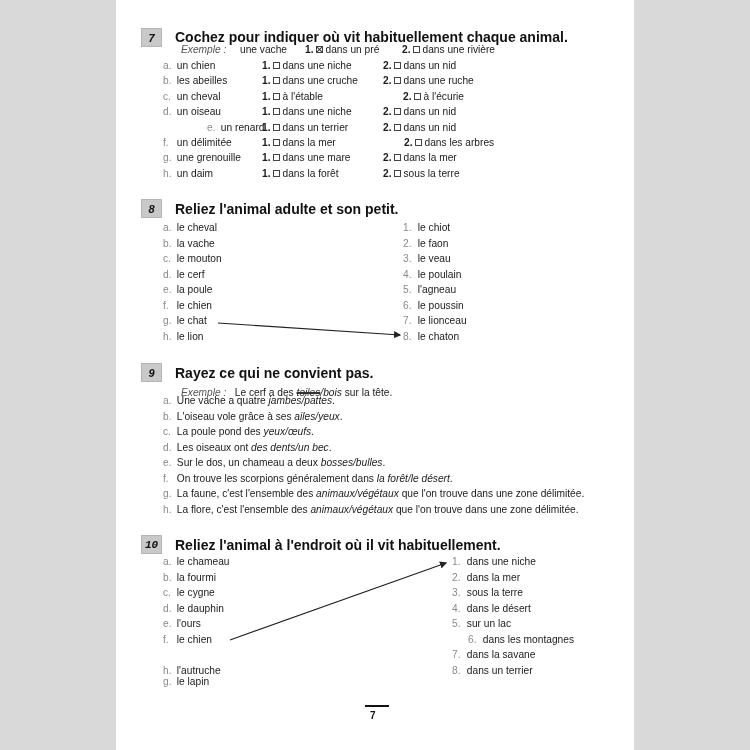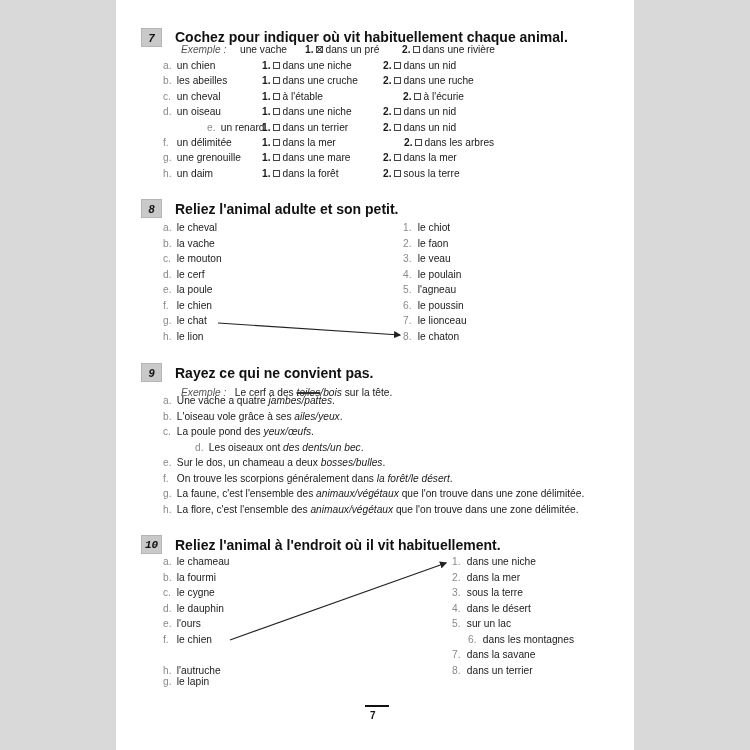--- a/index.html
+++ b/index.html
@@ -174,21 +174,21 @@
     <span>Une vache a quatre</span>
     <span class="it">jambes/pattes</span><span>.</span></div>
     <div class="abs txt" style="left:163px;top:410.5px;">
     <span class="ltr">b.</span>
     <span>L'oiseau vole grâce à ses</span>
     <span class="it">ailes/yeux</span><span>.</span></div>
     <div class="abs txt" style="left:163px;top:426px;">
     <span class="ltr">c.</span>
     <span>La poule pond des</span>
     <span class="it">yeux/œufs</span><span>.</span></div>
-    <div class="abs txt" style="left:163px;top:441.5px;margin-left:32px;">
+    <div class="abs txt" style="left:163px;top:441.5px;">
     <span class="ltr">d.</span>
     <span>Les oiseaux ont</span>
     <span class="it">des dents/un bec</span><span>.</span></div>
     <div class="abs txt" style="left:163px;top:457px;">
     <span class="ltr">e.</span>
     <span>Sur le dos, un chameau a deux</span>
     <span class="it">bosses/bulles</span><span>.</span></div>
     <div class="abs txt" style="left:163px;top:472.5px;">
     <span class="ltr">f.</span>
     <span>On trouve les scorpions généralement dans</span>

